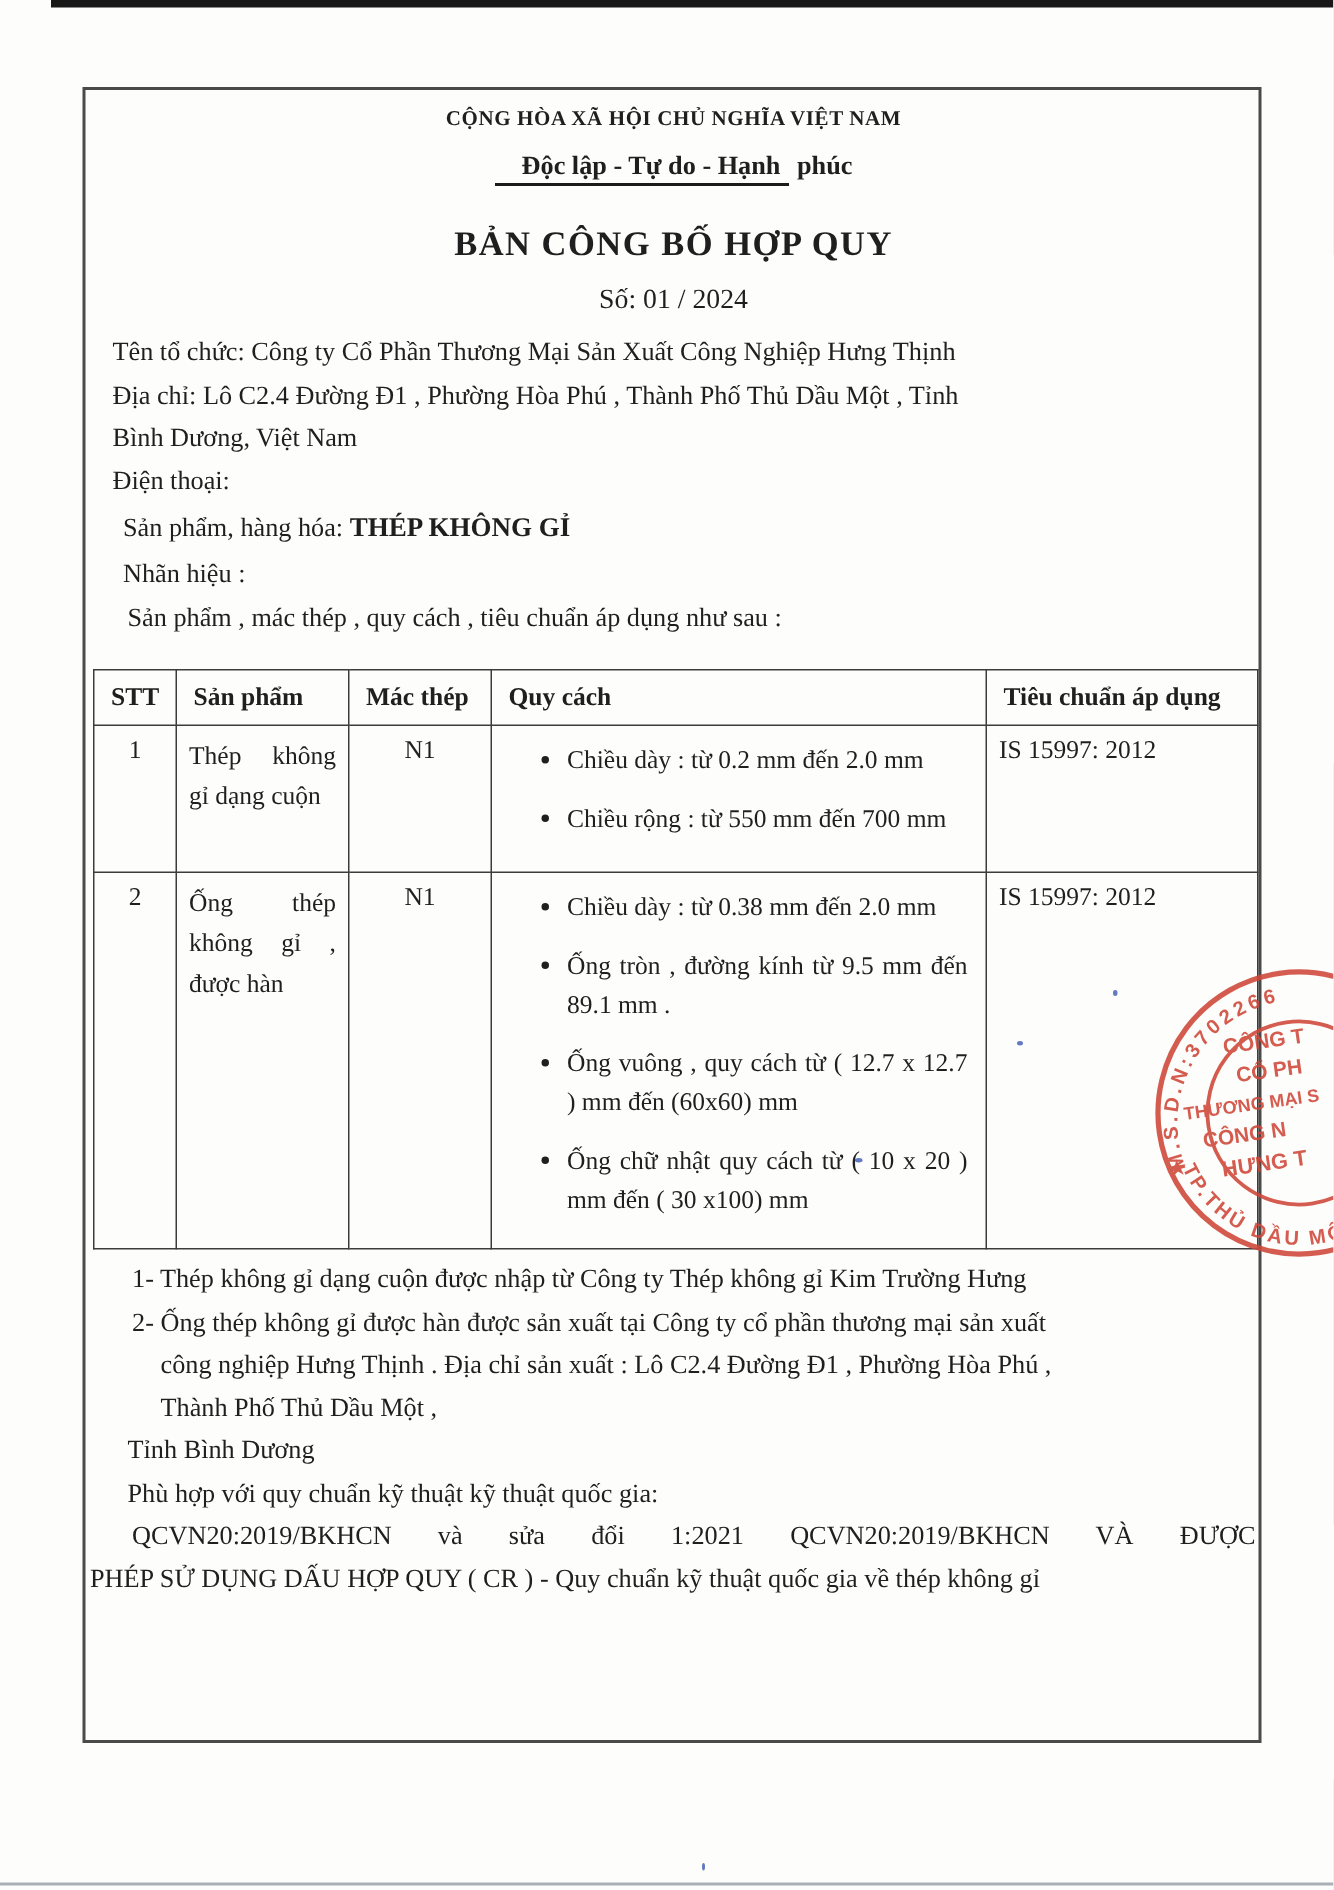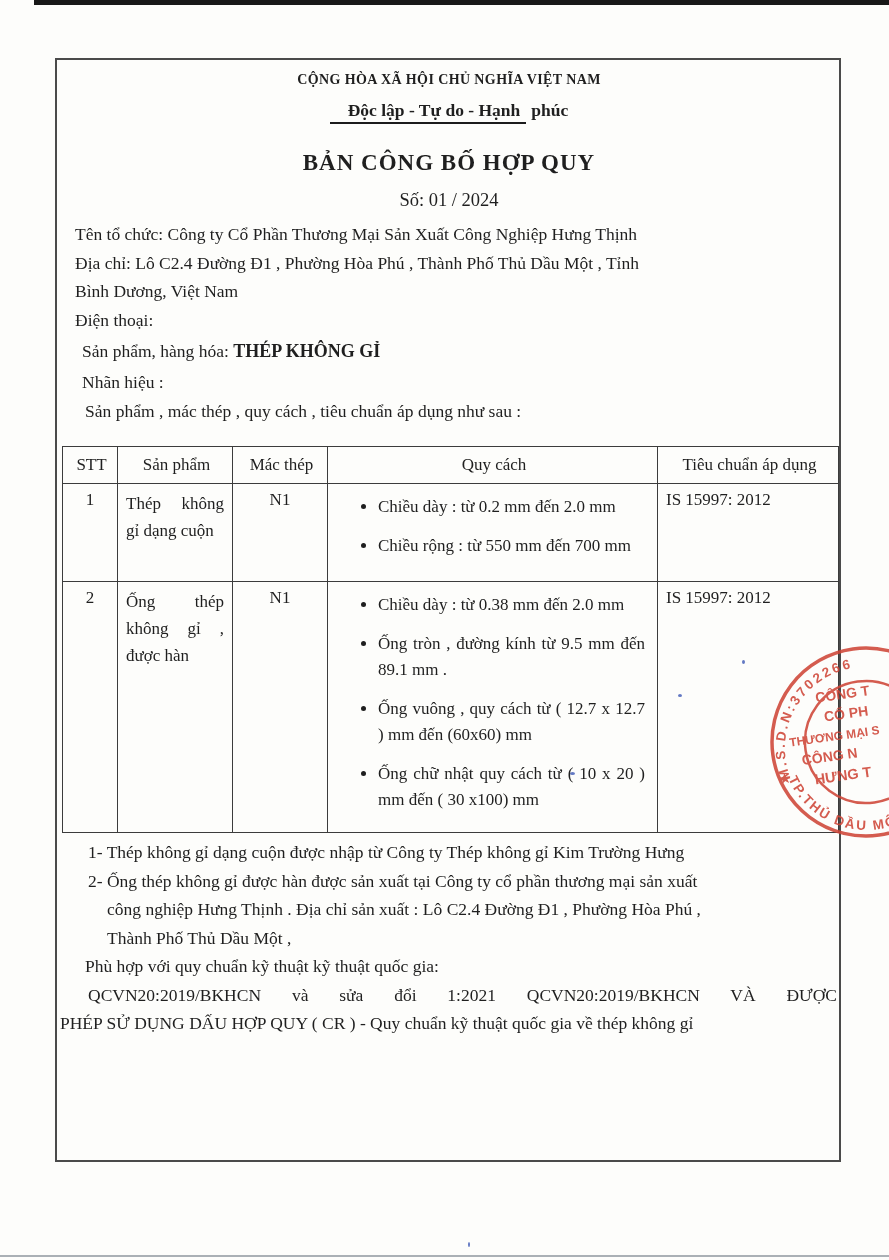--- a/index.html
+++ b/index.html
@@ -49,21 +49,21 @@
     border-collapse:collapse;table-layout:fixed;
     width:776px;font-size:17px;
   }
   table.spec th, table.spec td{
     border:1.5px solid #3c3c3c;
     vertical-align:top;
     padding:6px 8px;
     box-sizing:border-box;
     font-weight:normal;
   }
-  table.spec th{height:37px;vertical-align:middle;text-align:center;padding-left:11px;}
+  table.spec th{height:37px;vertical-align:middle;text-align:left;padding-left:11px;font-weight:bold;}
   th.c-stt, td.c-stt{width:55px;text-align:center;}
   th.c-prod, td.c-prod{width:115px;}
   th.c-grade, td.c-grade{width:95px;text-align:center;}
   th.c-spec, td.c-spec{width:330px;}
   th.c-std, td.c-std{width:181px;}
   td.c-prod{text-align:justify;padding-top:9px;line-height:27px;}
   td.c-std{padding-top:9px;padding-left:11px;}
   tr.row1 td{height:98px;}
   tr.row2 td{height:234px;}
   ul.specs{margin:4px 0 0 0;padding:0 4px 0 42px;list-style:disc;}
@@ -149,20 +149,21 @@
       <td class="c-std">IS 15997: 2012</td>
     </tr>
   </tbody>
     </table>
 
   <div class="notes">
     <div class="n-item">1-  Thép không gỉ dạng cuộn được nhập từ Công ty Thép không gỉ Kim Trường Hưng</div>
     <div class="n-item">2-  Ống thép không gỉ được hàn được sản xuất tại Công ty cổ phần thương mại sản xuất</div>
     <div class="n-cont">công nghiệp Hưng Thịnh . Địa chỉ sản xuất : Lô C2.4 Đường Đ1 , Phường Hòa Phú ,</div>
     <div class="n-cont">Thành Phố Thủ Dầu Một ,</div>
+    <div class="n-flush">Tỉnh Bình Dương</div>
     <div class="n-flush">Phù hợp với quy chuẩn kỹ thuật kỹ thuật quốc gia:</div>
     <div class="n-just">QCVN20:2019/BKHCN và sửa đổi 1:2021 QCVN20:2019/BKHCN VÀ ĐƯỢC</div>
     <div class="n-edge">PHÉP SỬ DỤNG DẤU HỢP QUY ( CR ) -  Quy chuẩn kỹ thuật quốc gia về thép không gỉ</div>
   </div>
 
   <svg class="stamp" viewBox="0 0 240 240">
     <g transform="rotate(-8 120 120)" fill="#cf4638" stroke="none">
       <circle cx="120" cy="120" r="94" fill="none" stroke="#cf4638" stroke-width="3.5"></circle>
       <circle cx="120" cy="120" r="61" fill="none" stroke="#cf4638" stroke-width="2.5"></circle>
       <defs>

